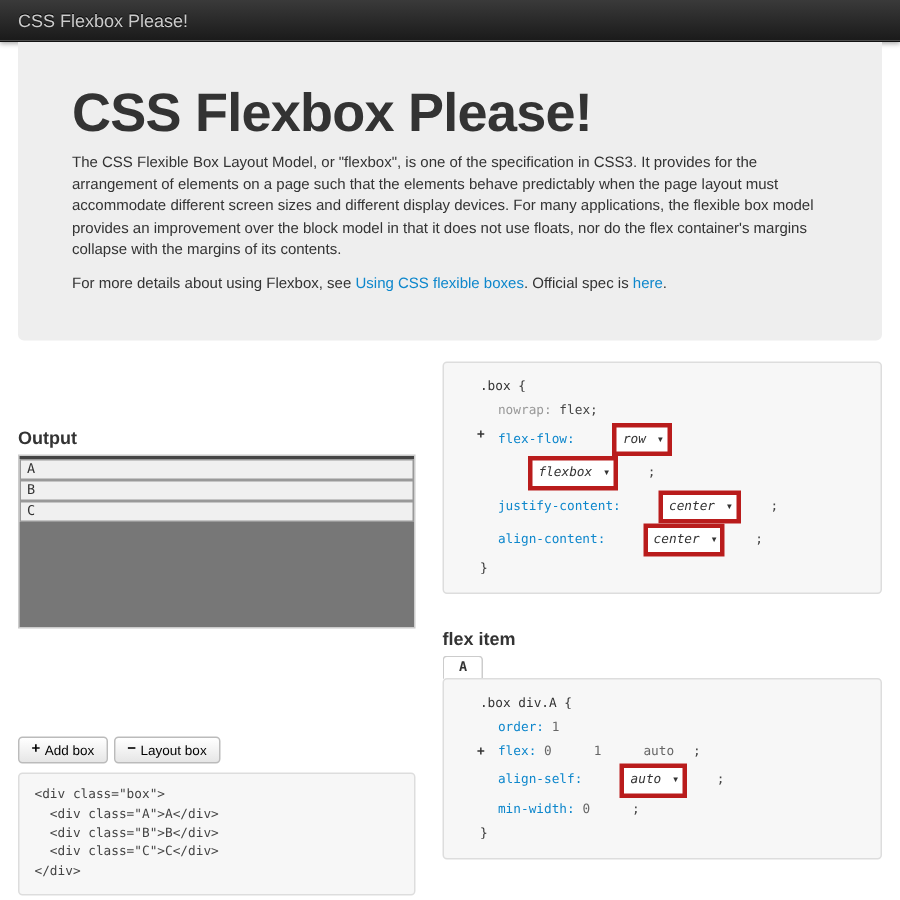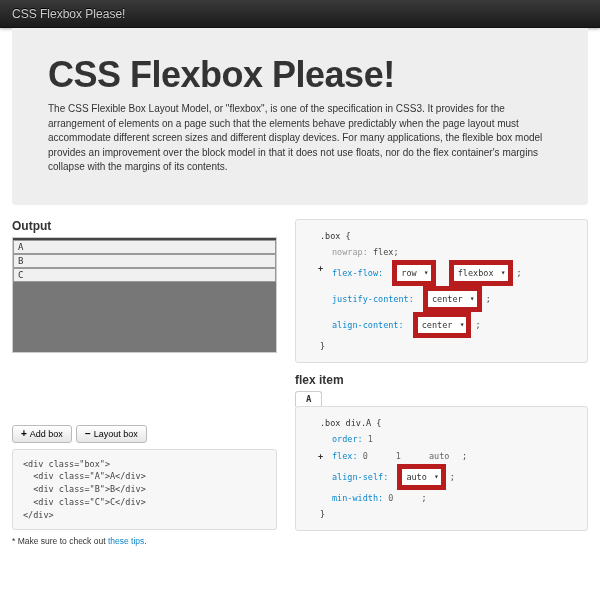--- a/index.html
+++ b/index.html
@@ -6,52 +6,55 @@
 body { font-family: "Helvetica Neue", Helvetica, Arial, sans-serif; font-size: 9px; color: #333; background: #fff; width: 600px; }
 .topbar { background: linear-gradient(#3a3a3a,#1a1a1a); height: 28px; display: flex; align-items: center; padding: 0 12px; border-bottom: 1px solid #111; box-shadow: 0 1px 3px rgba(0,0,0,.3); }
 .brand { color: #ccc; font-size: 12px; font-weight: 400; text-shadow: 0 -1px 0 #000; }
 .hero { background: #eee; margin: 0 12px 14px; padding: 26px 36px 22px; border-radius: 0 0 4px 4px; }
 .hero h1 { font-size: 36px; font-weight: 700; margin-bottom: 6px; letter-spacing:-.5px; }
 .hero p { font-size: 10px; line-height: 1.45; color: #333; margin-bottom: 8px; }
 a.lnk { color: #0e87cc; text-decoration: none; }
 .cols { display: flex; gap: 18px; padding: 0 12px 12px; }
 .left { flex: 0 0 46%; }
 .right { flex: 1; }
-h3.sec { font-size: 12px; font-weight: 700; margin-bottom: 4px; }
+h3.sec { font-size: 12px; font-weight: 700; margin-bottom: 4px; margin-top: 44px; }
 .out { border: 1px solid #ccc; background: #fafafa; }
 .out-top { border-top: 2px solid #444; }
 .box-a,.box-b,.box-c { background:#f0f0f0; border:1px solid #999; font-family: monospace; font-size:9px; padding:0 4px; line-height:12px; }
 .out-rest { background:#777; height:70px; }
 .btnrow { margin: 72px 0 6px; display:flex; gap:4px; }
 .btn { background: linear-gradient(#fff,#e6e6e6); border:1px solid #bbb; border-radius:3px; padding:3px 8px; font-size:9px; cursor:pointer; display:inline-flex; align-items:center; gap:3px; }
 .ico { font-weight:700; font-size:10px; line-height:1; }
 pre.code { background:#f7f7f7; border:1px solid #ddd; border-radius:3px; padding:8px 10px; font-family: Menlo, monospace; font-size:8.5px; color:#444; line-height:1.5; white-space:pre; overflow:auto; }
 .note { font-size:8.5px; margin-top:6px; }
 .hint { font-size:8.5px; color:#555; margin-bottom:8px; }
 .codeblk { background:#f7f7f7; border:1px solid #ddd; border-radius:3px; padding:8px 24px; font-family: Menlo, monospace; font-size:8.5px; color:#444; line-height:1.9; position:relative; }
 .codeblk .sel { color:#333; }
 .prop { color:#0e87cc; }
 .propg { color:#999; }
-.sel-ui { display:inline-block; border:5px solid #b91c1c; background:#fff; padding:0 14px 0 4px; margin:0 4px; min-width:34px; position:relative; color:#333; font-family:inherit; font-size:8.5px; }
+.sel-ui { display:inline-block; border:3px solid #b91c1c; background:#fff; padding:0 14px 0 4px; margin:0 20px; min-width:34px; position:relative; color:#333; font-family:inherit; font-size:8.5px;font-style:italic; }
 .sel-ui::after { content:"▾"; position:absolute; right:2px; top:0; color:#333; font-size:8px; }
 .plus { position:absolute; left:-2px; color:#333; font-weight:700; }
 .line { position:relative; padding-left:12px; }
 .tab { font-weight:700; background:#fff; border:1px solid #ccc; border-bottom:1px solid #fff; display:inline-block; padding:2px 10px; border-radius:3px 3px 0 0; margin-bottom:-1px; font-family: Menlo,monospace; }
 .val-inline { display:inline-block; min-width:28px; color:#666; }
 </style>
 </head>
 <body>
 
 <div class="topbar">
   <span class="brand">CSS Flexbox Please!</span>
 </div>
 
 <div class="hero">
   <h1>CSS Flexbox Please!</h1>
   <p>The CSS Flexible Box Layout Model, or "flexbox", is one of the specification in CSS3. It provides for the arrangement of elements on a page such that the elements behave predictably when the page layout must accommodate different screen sizes and different display devices. For many applications, the flexible box model provides an improvement over the block model in that it does not use floats, nor do the flex container's margins collapse with the margins of its contents.</p>
+  <p>
+    <span>For more details about using Flexbox, see </span><a class="lnk">Using CSS flexible boxes</a><span>. Official spec is </span><a class="lnk">here</a><span>.</span>
+  </p>
 </div>
 
 <div class="cols">
 
   <div class="left">
     <h3 class="sec">Output</h3>
     <div class="out">
       <div class="out-top">
         <div class="box-a">A</div>
         <div class="box-b">B</div>
@@ -97,21 +100,21 @@
         <span class="prop">justify-content:</span>
         <span class="sel-ui">center</span>;
       </div>
       <div class="line">
         <span class="prop">align-content:</span>
         <span class="sel-ui">center</span>;
       </div>
       <div class="sel">}</div>
     </div>
 
-    <h3 class="sec" style="margin-top:10px">flex item</h3>
+    <h3 class="sec" style="margin-top:23px">flex item</h3>
     <div>
       <span class="tab">A</span>
     </div>
     <div class="codeblk">
       <div class="sel">.box div.A {</div>
       <div class="line">
         <span class="prop">order:</span>
         <span class="val-inline">1</span>
       </div>
       <div class="line">

